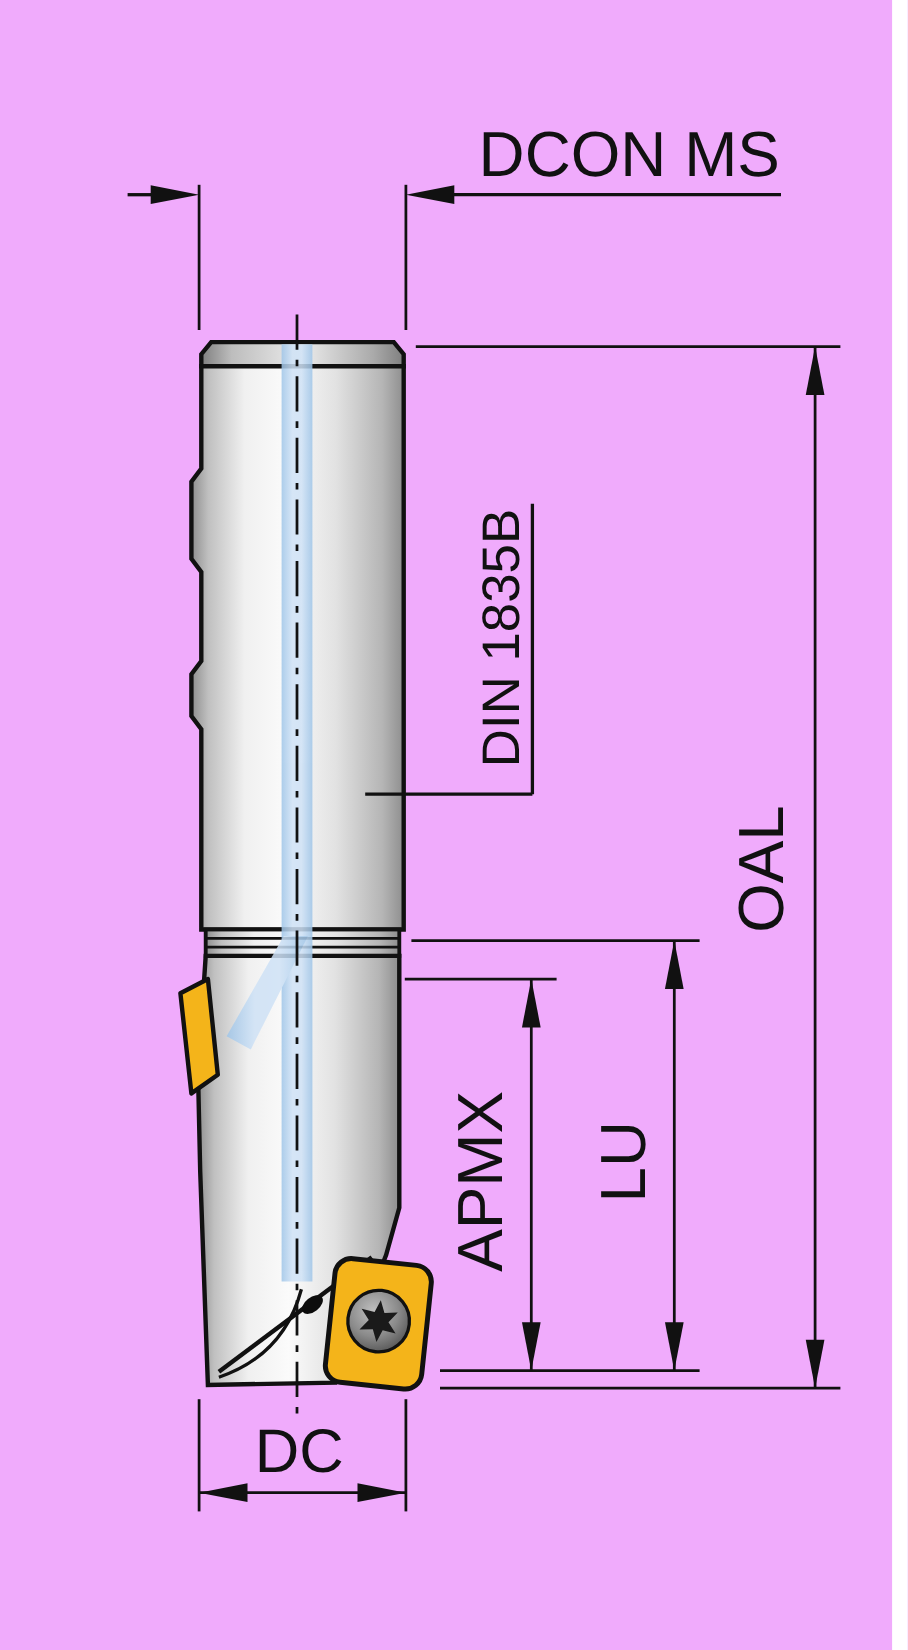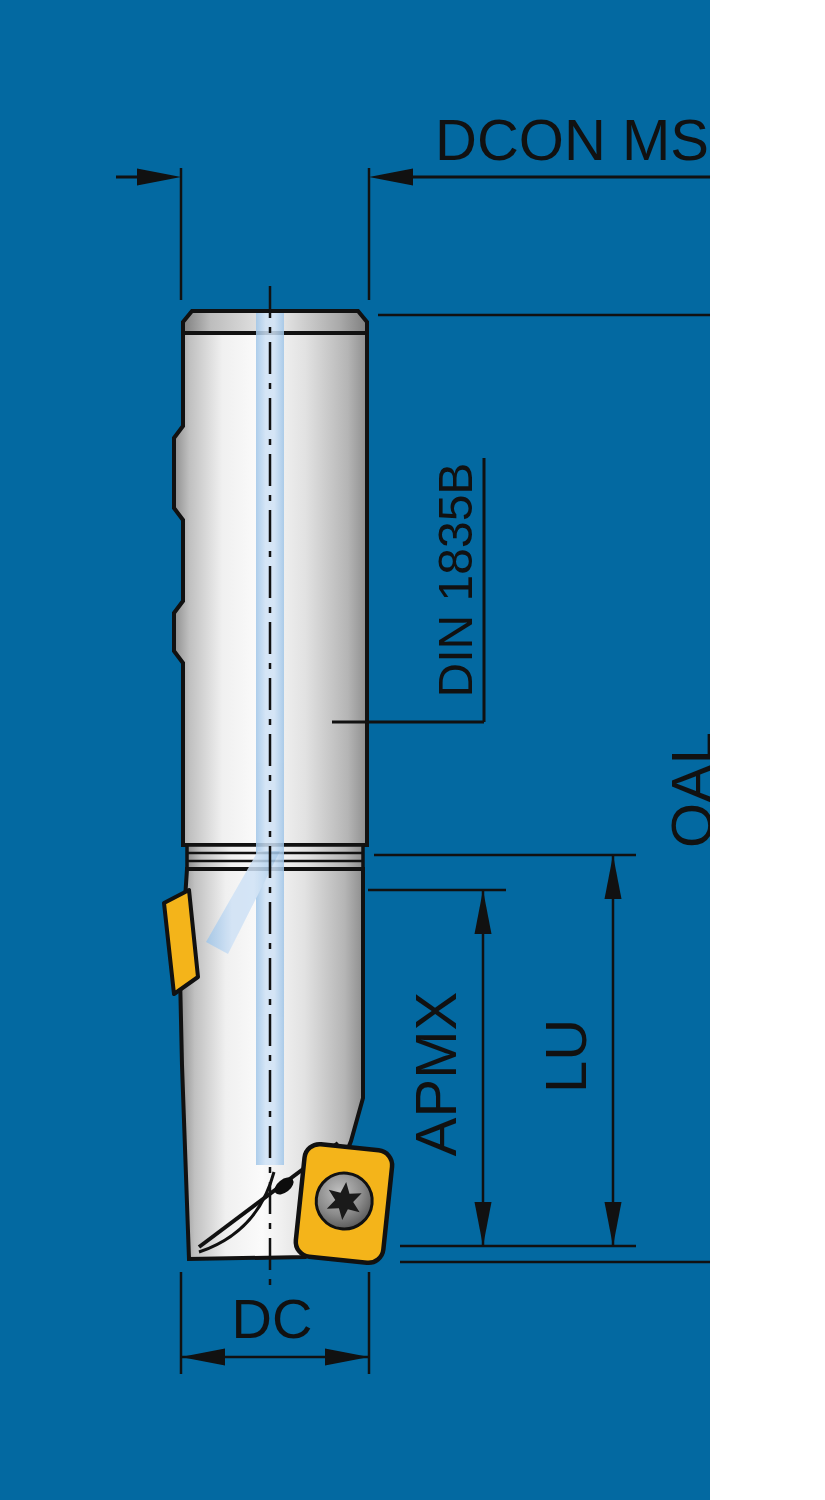--- a/index.html
+++ b/index.html
@@ -3,23 +3,23 @@
 <meta charset="utf-8">
 <style>
   html, body {
     margin: 0;
     padding: 0;
     background: #ffffff;
     font-family: "Liberation Sans", sans-serif;
   }
   .stage {
     position: relative;
-    width: 710px;
+    width: 811px;
     height: 1500px;
-    background: #0369a1;
+    background: #f0abfc;
     overflow: hidden;
     text-align: right;
   }
   svg { display: block; }
   text {
     font-family: "Liberation Sans", sans-serif;
     fill: #111111;
   }
   .dim-text  { font-size: 58px; }
   .din-text  { font-size: 48px; }

